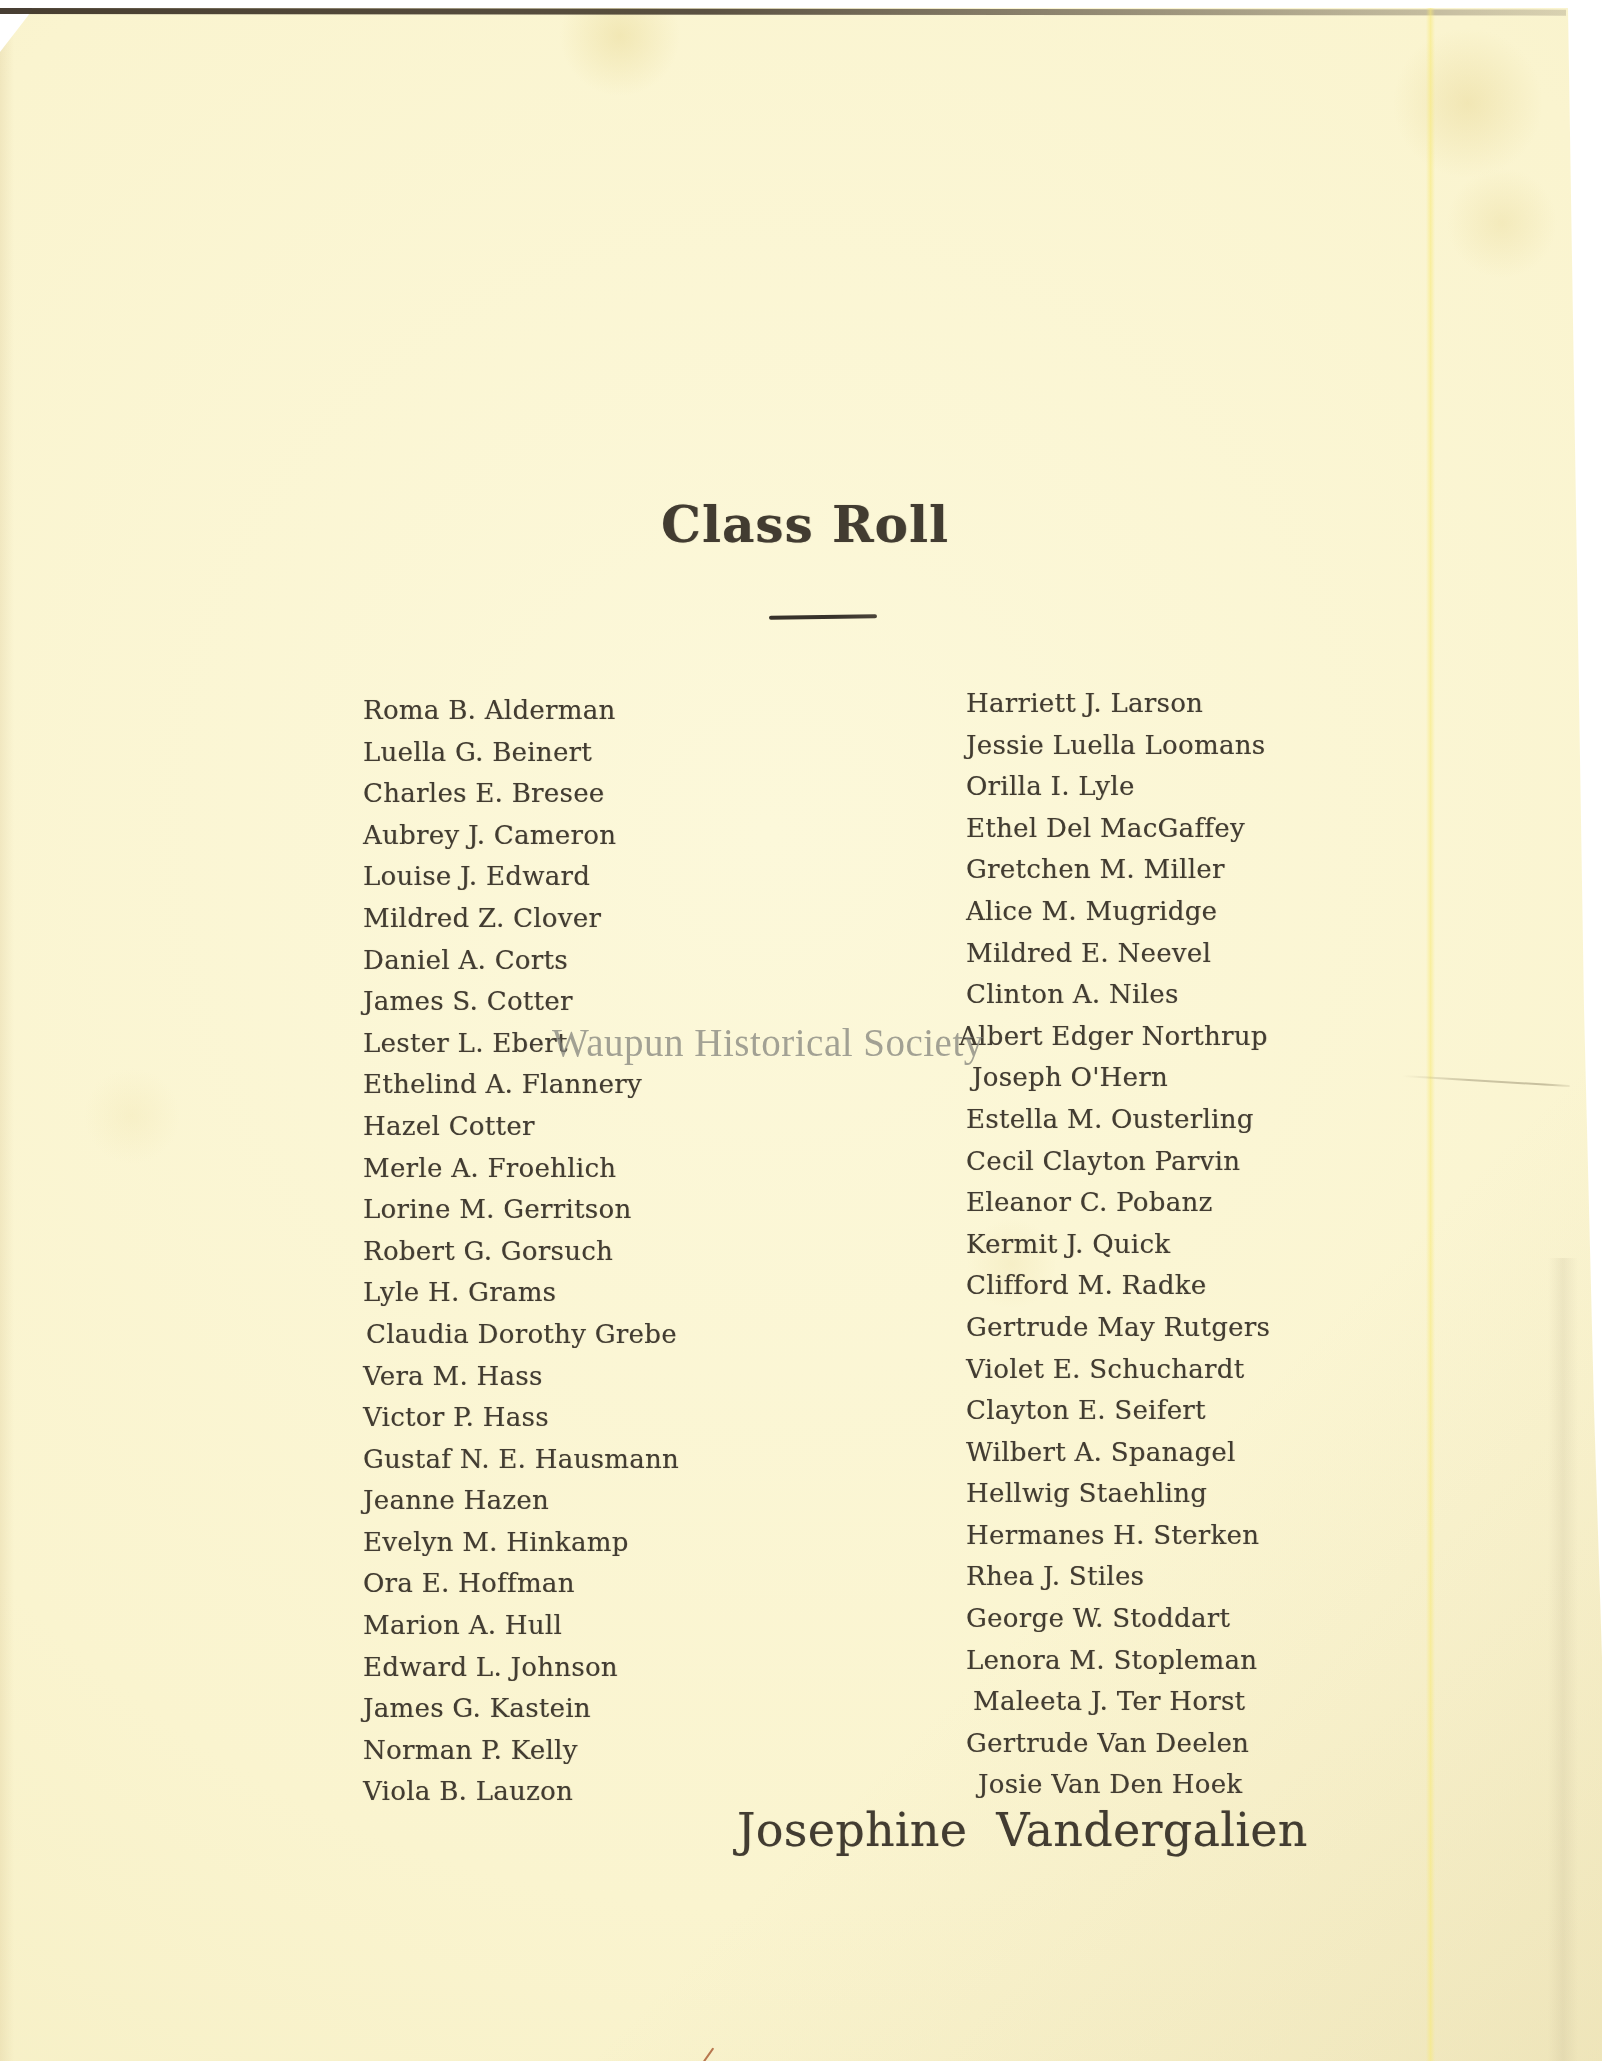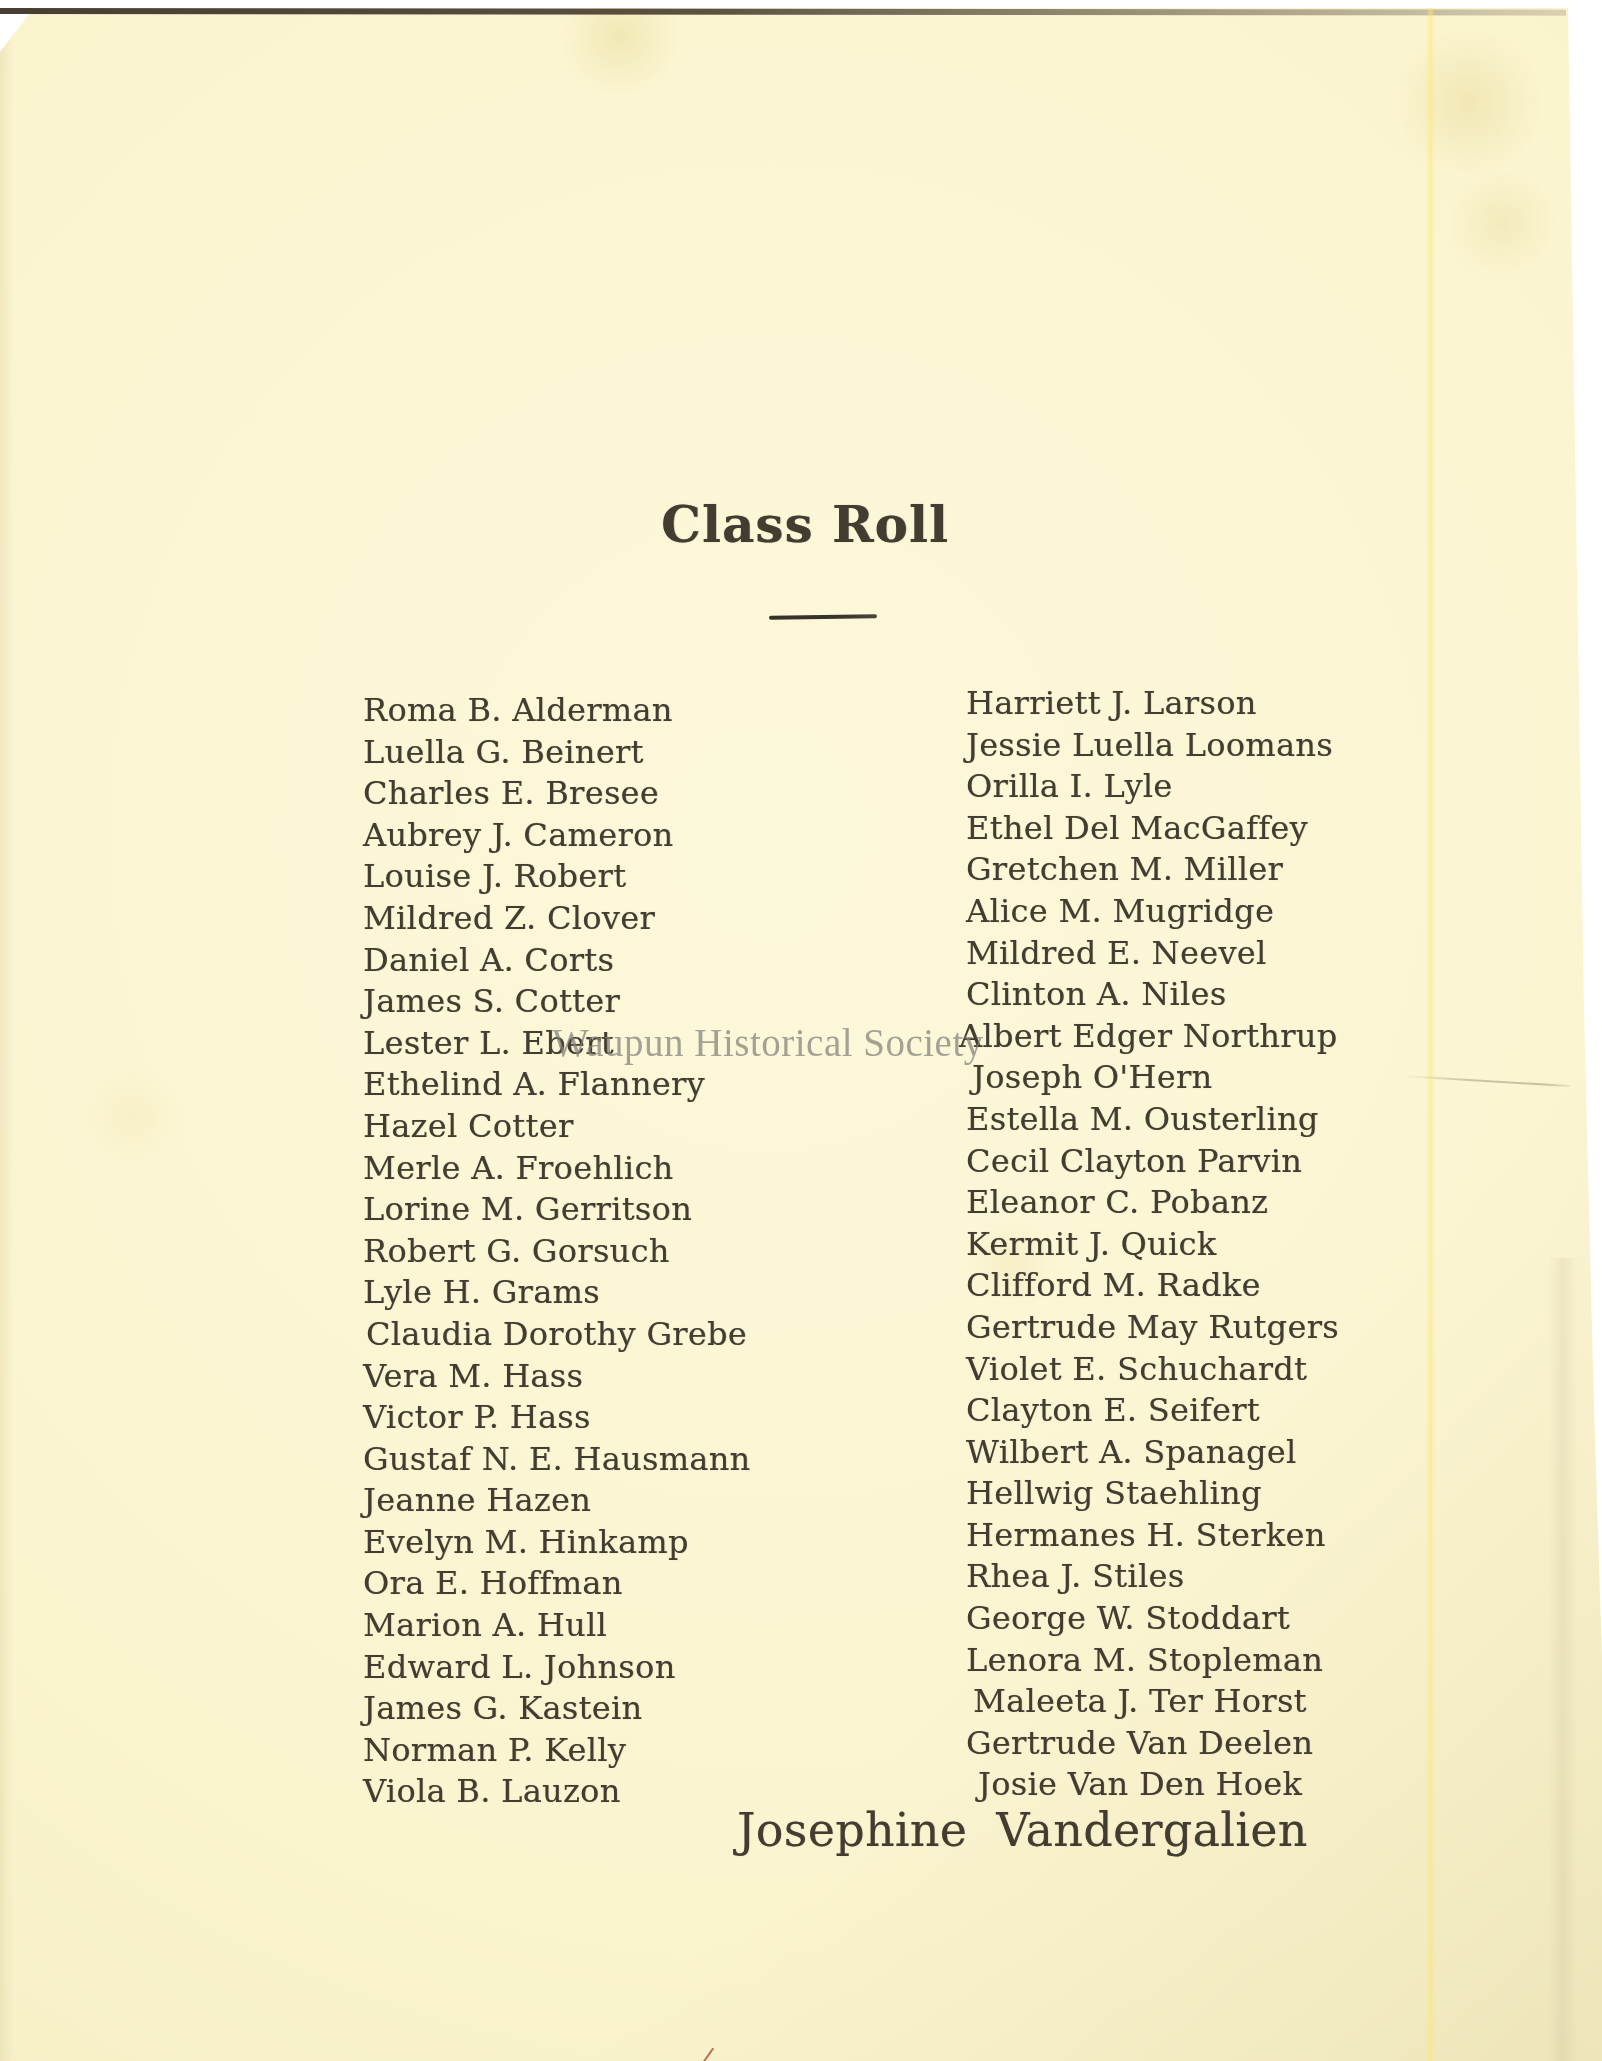--- a/index.html
+++ b/index.html
@@ -100,21 +100,21 @@
   .divider {
     position: absolute;
     top: 607px; left: 769px;
     width: 108px; height: 4px;
     background: linear-gradient(to right, #37322a 0%, #37322a 60%, #4b443a 100%);
     transform: rotate(-0.7deg);
     border-radius: 2px;
   }
   .col {
     position: absolute;
-    font-size: 32px;
+    font-size: 26px;
     line-height: 41.6px;
     letter-spacing: 0.3px;
     color: var(--ink, #423c31);
     text-shadow: 0.35px 0.35px 0.7px rgba(60,54,44,0.45);
     white-space: nowrap;
   }
   .col-left  { left: 363px; top: 682px; }
   .col-right { left: 966px; top: 675px; }
   .name-line { height: 41.6px; }
   
@@ -158,21 +158,21 @@
   <div class="scratch-mark"></div>
 
   <h1 class="title">Class Roll</h1>
   <div class="divider"></div>
 
   <div class="col col-left">
       <div class="name-line">Roma B. Alderman</div>
       <div class="name-line">Luella G. Beinert</div>
       <div class="name-line">Charles E. Bresee</div>
       <div class="name-line">Aubrey J. Cameron</div>
-      <div class="name-line">Louise J. Robert</div>
+      <div class="name-line">Louise J. Edward</div>
       <div class="name-line">Mildred Z. Clover</div>
       <div class="name-line">Daniel A. Corts</div>
       <div class="name-line">James S. Cotter</div>
       <div class="name-line">Lester L. Ebert</div>
       <div class="name-line">Ethelind A. Flannery</div>
       <div class="name-line">Hazel Cotter</div>
       <div class="name-line">Merle A. Froehlich</div>
       <div class="name-line">Lorine M. Gerritson</div>
       <div class="name-line">Robert G. Gorsuch</div>
       <div class="name-line">Lyle H. Grams</div>

